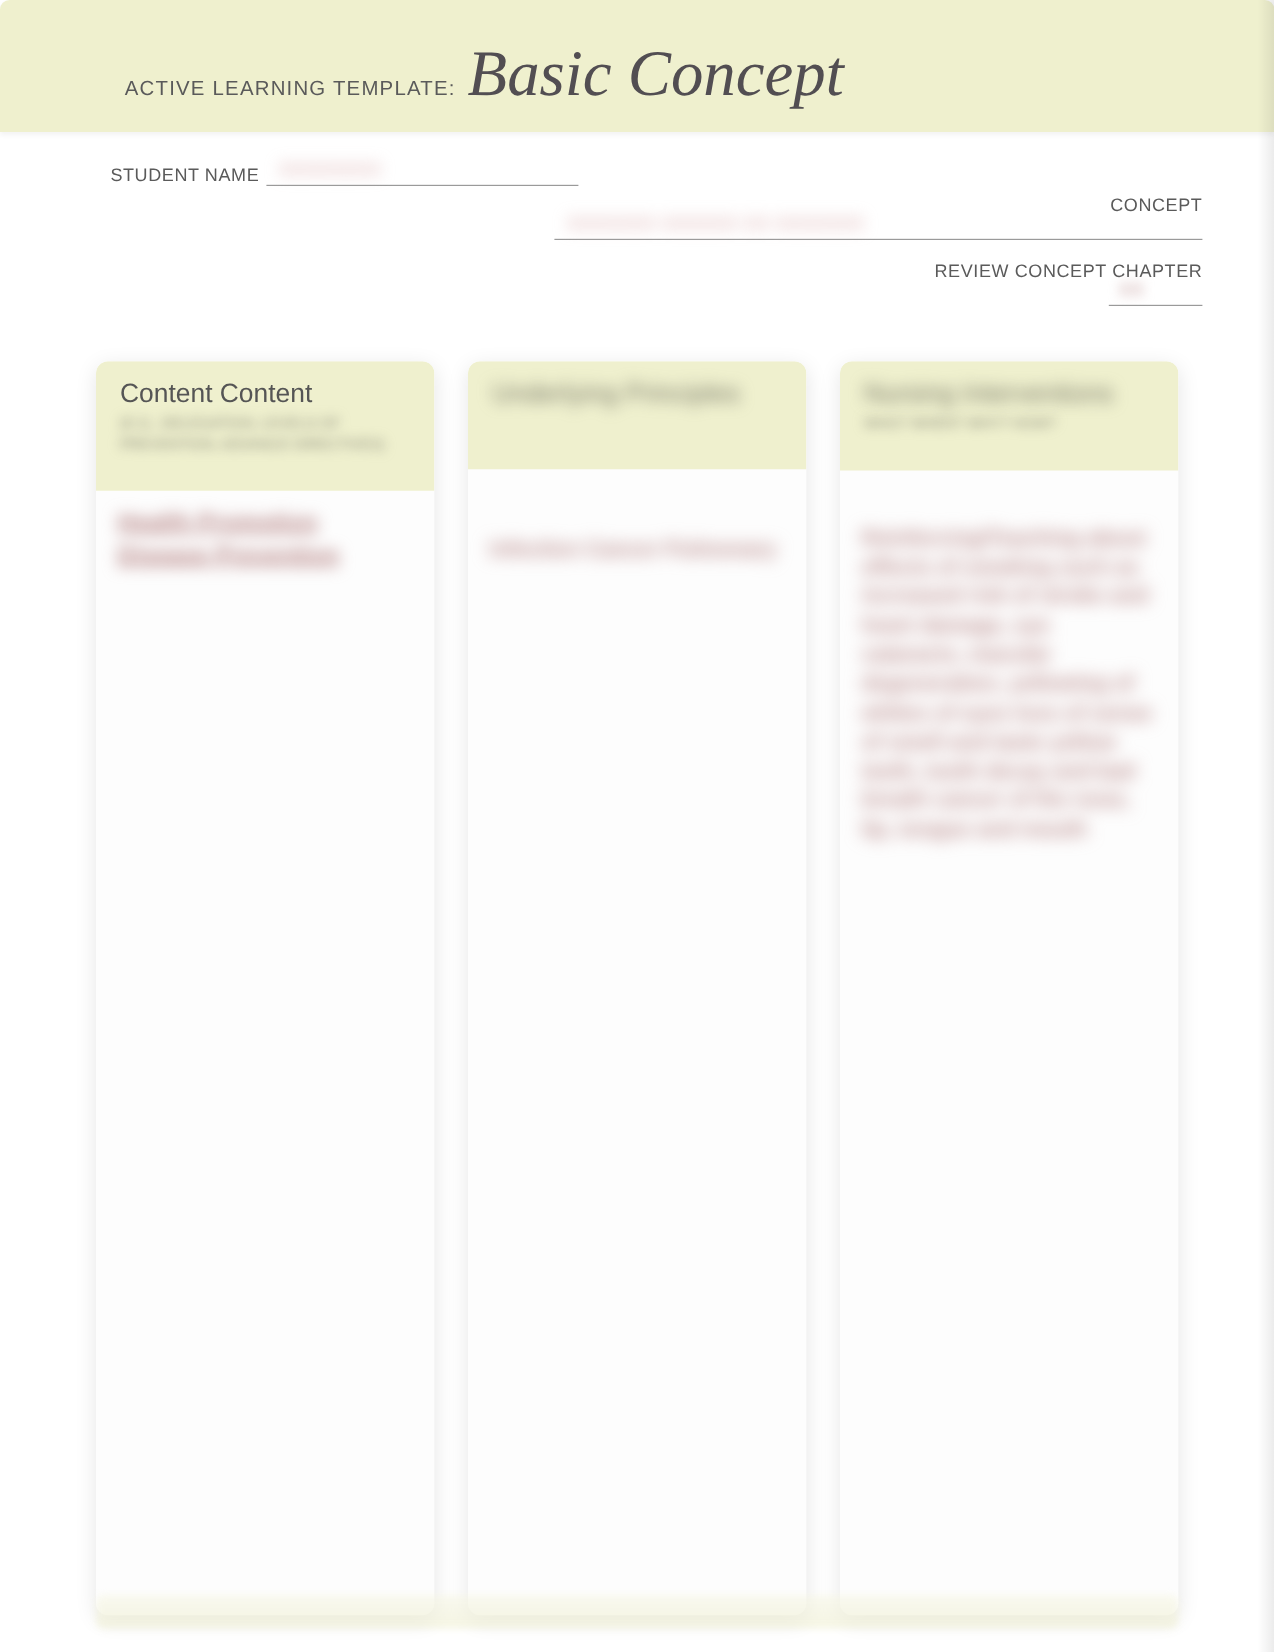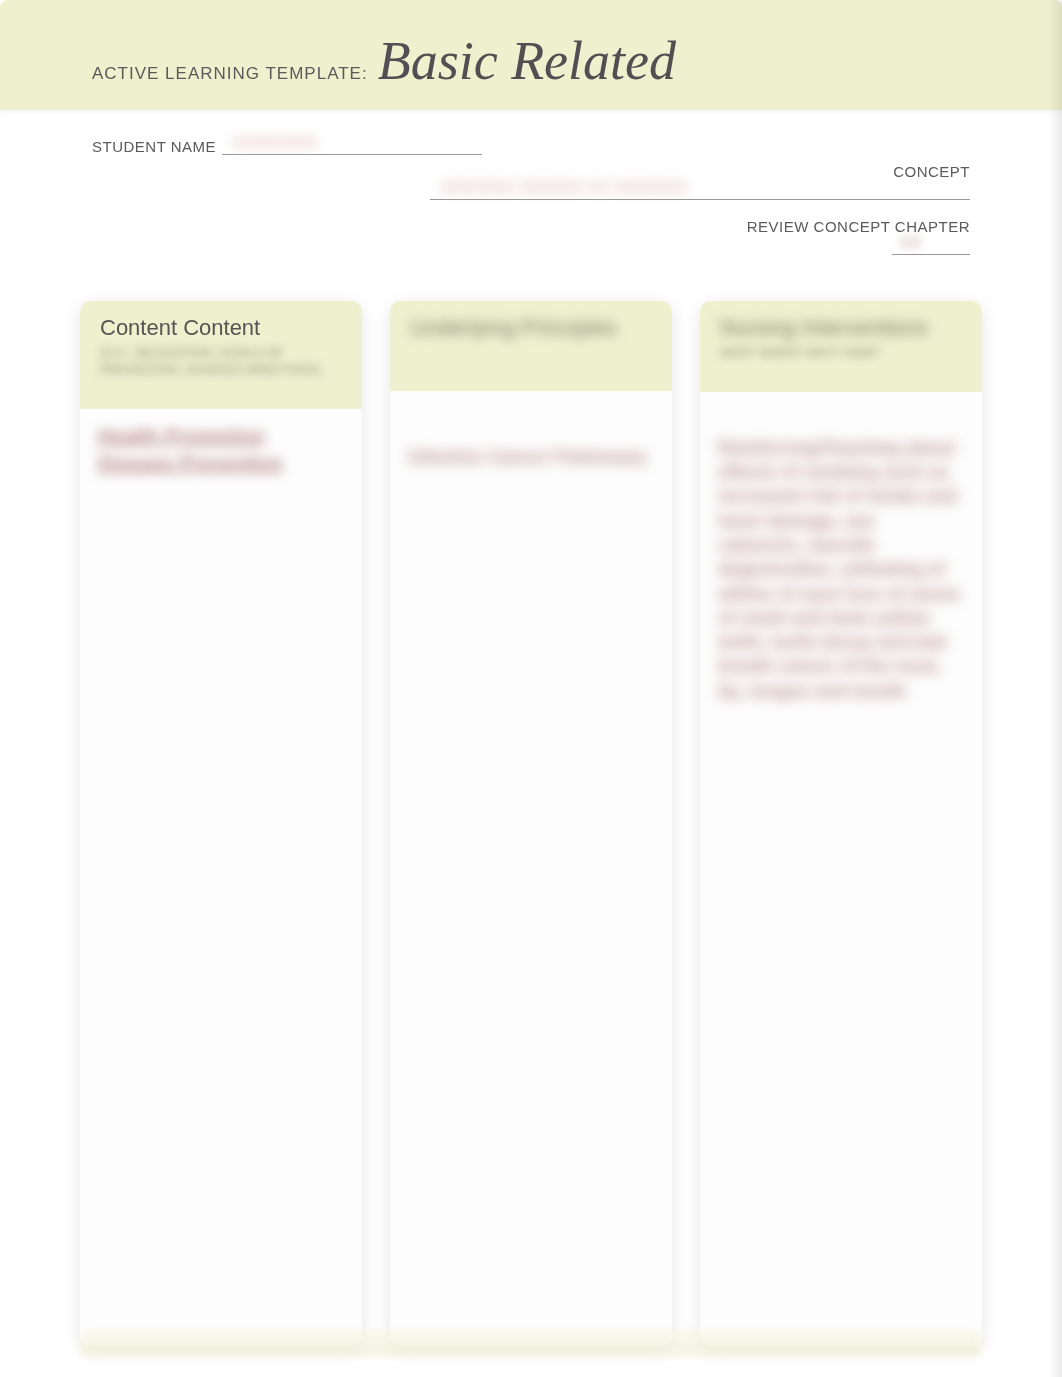--- a/index.html
+++ b/index.html
@@ -22,40 +22,40 @@
   .header-band {
     width: 100%;
     height: 110px;
     background: #eff0ce;
     border-radius: 8px 8px 0 0;
     position: relative;
     box-shadow: 0 2px 4px rgba(0,0,0,0.05);
   }
   .header-inner {
     position: absolute;
-    left: 92px;
+    left: 104px;
     bottom: 18px;
     display: flex;
     align-items: baseline;
     gap: 10px;
   }
   .template-label {
     font-family: "Helvetica Neue", Arial, sans-serif;
     font-size: 17px;
     letter-spacing: 1px;
     color: #5a5a5a;
   }
   .template-title {
     font-family: Georgia, serif;
     font-style: italic;
     font-size: 54px;
     color: #524e52;
   }
   .meta-row {
-    padding: 25px 92px 0 92px;
+    padding: 25px 60px 0 92px;
     font-family: "Helvetica Neue", Arial, sans-serif;
     font-size: 15px;
     color: #5a5a5a;
   }
   .meta-row .row1 {
     display: flex;
     align-items: flex-end;
     margin-bottom: 8px;
   }
   .meta-row .row2 {
@@ -160,21 +160,21 @@
     filter: blur(3px);
     opacity: 0.6;
   }
 </style>
 </head>
 <body>
 
 <div class="header-band">
   <div class="header-inner">
     <span class="template-label">ACTIVE LEARNING TEMPLATE:</span>
-    <span class="template-title">Basic Related</span>
+    <span class="template-title">Basic Concept</span>
   </div>
 </div>
 
 <div class="meta-row">
   <div class="row1">
     <span class="meta-label">STUDENT NAME</span>
     <span class="underline-field" style="width:260px">
       <span class="blur-text">XXXXXXXX</span>
     </span>
   </div>

